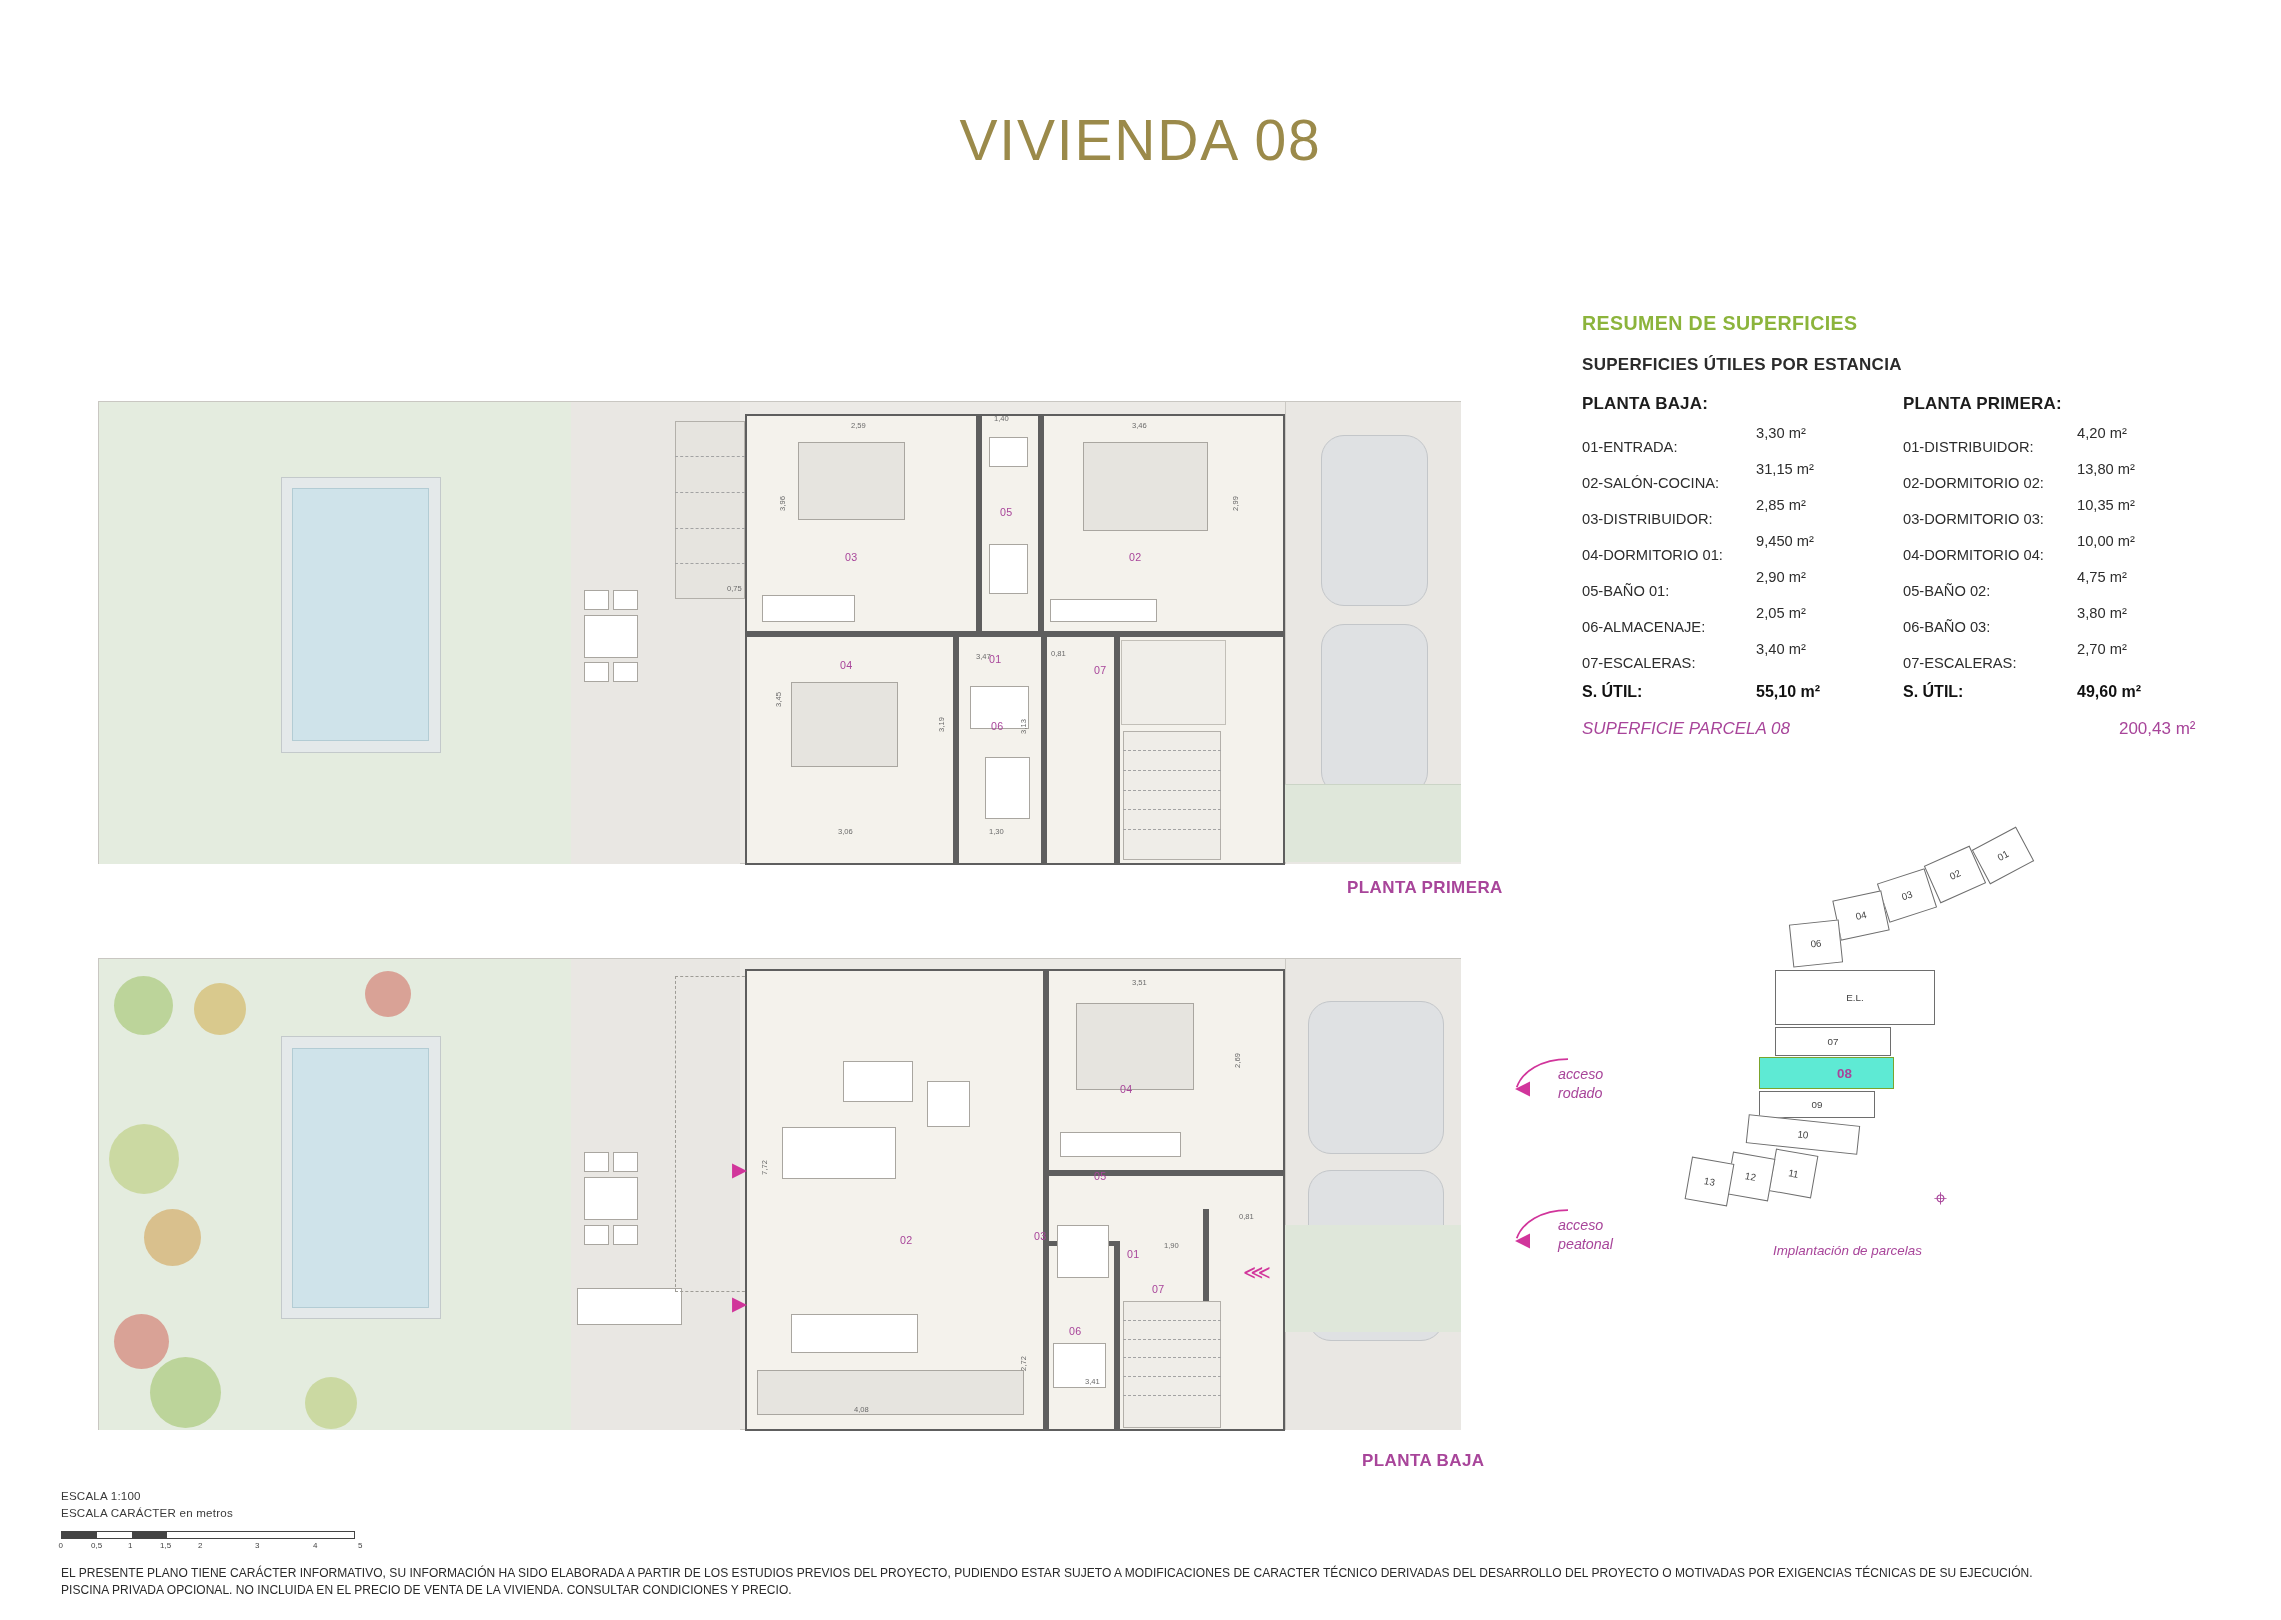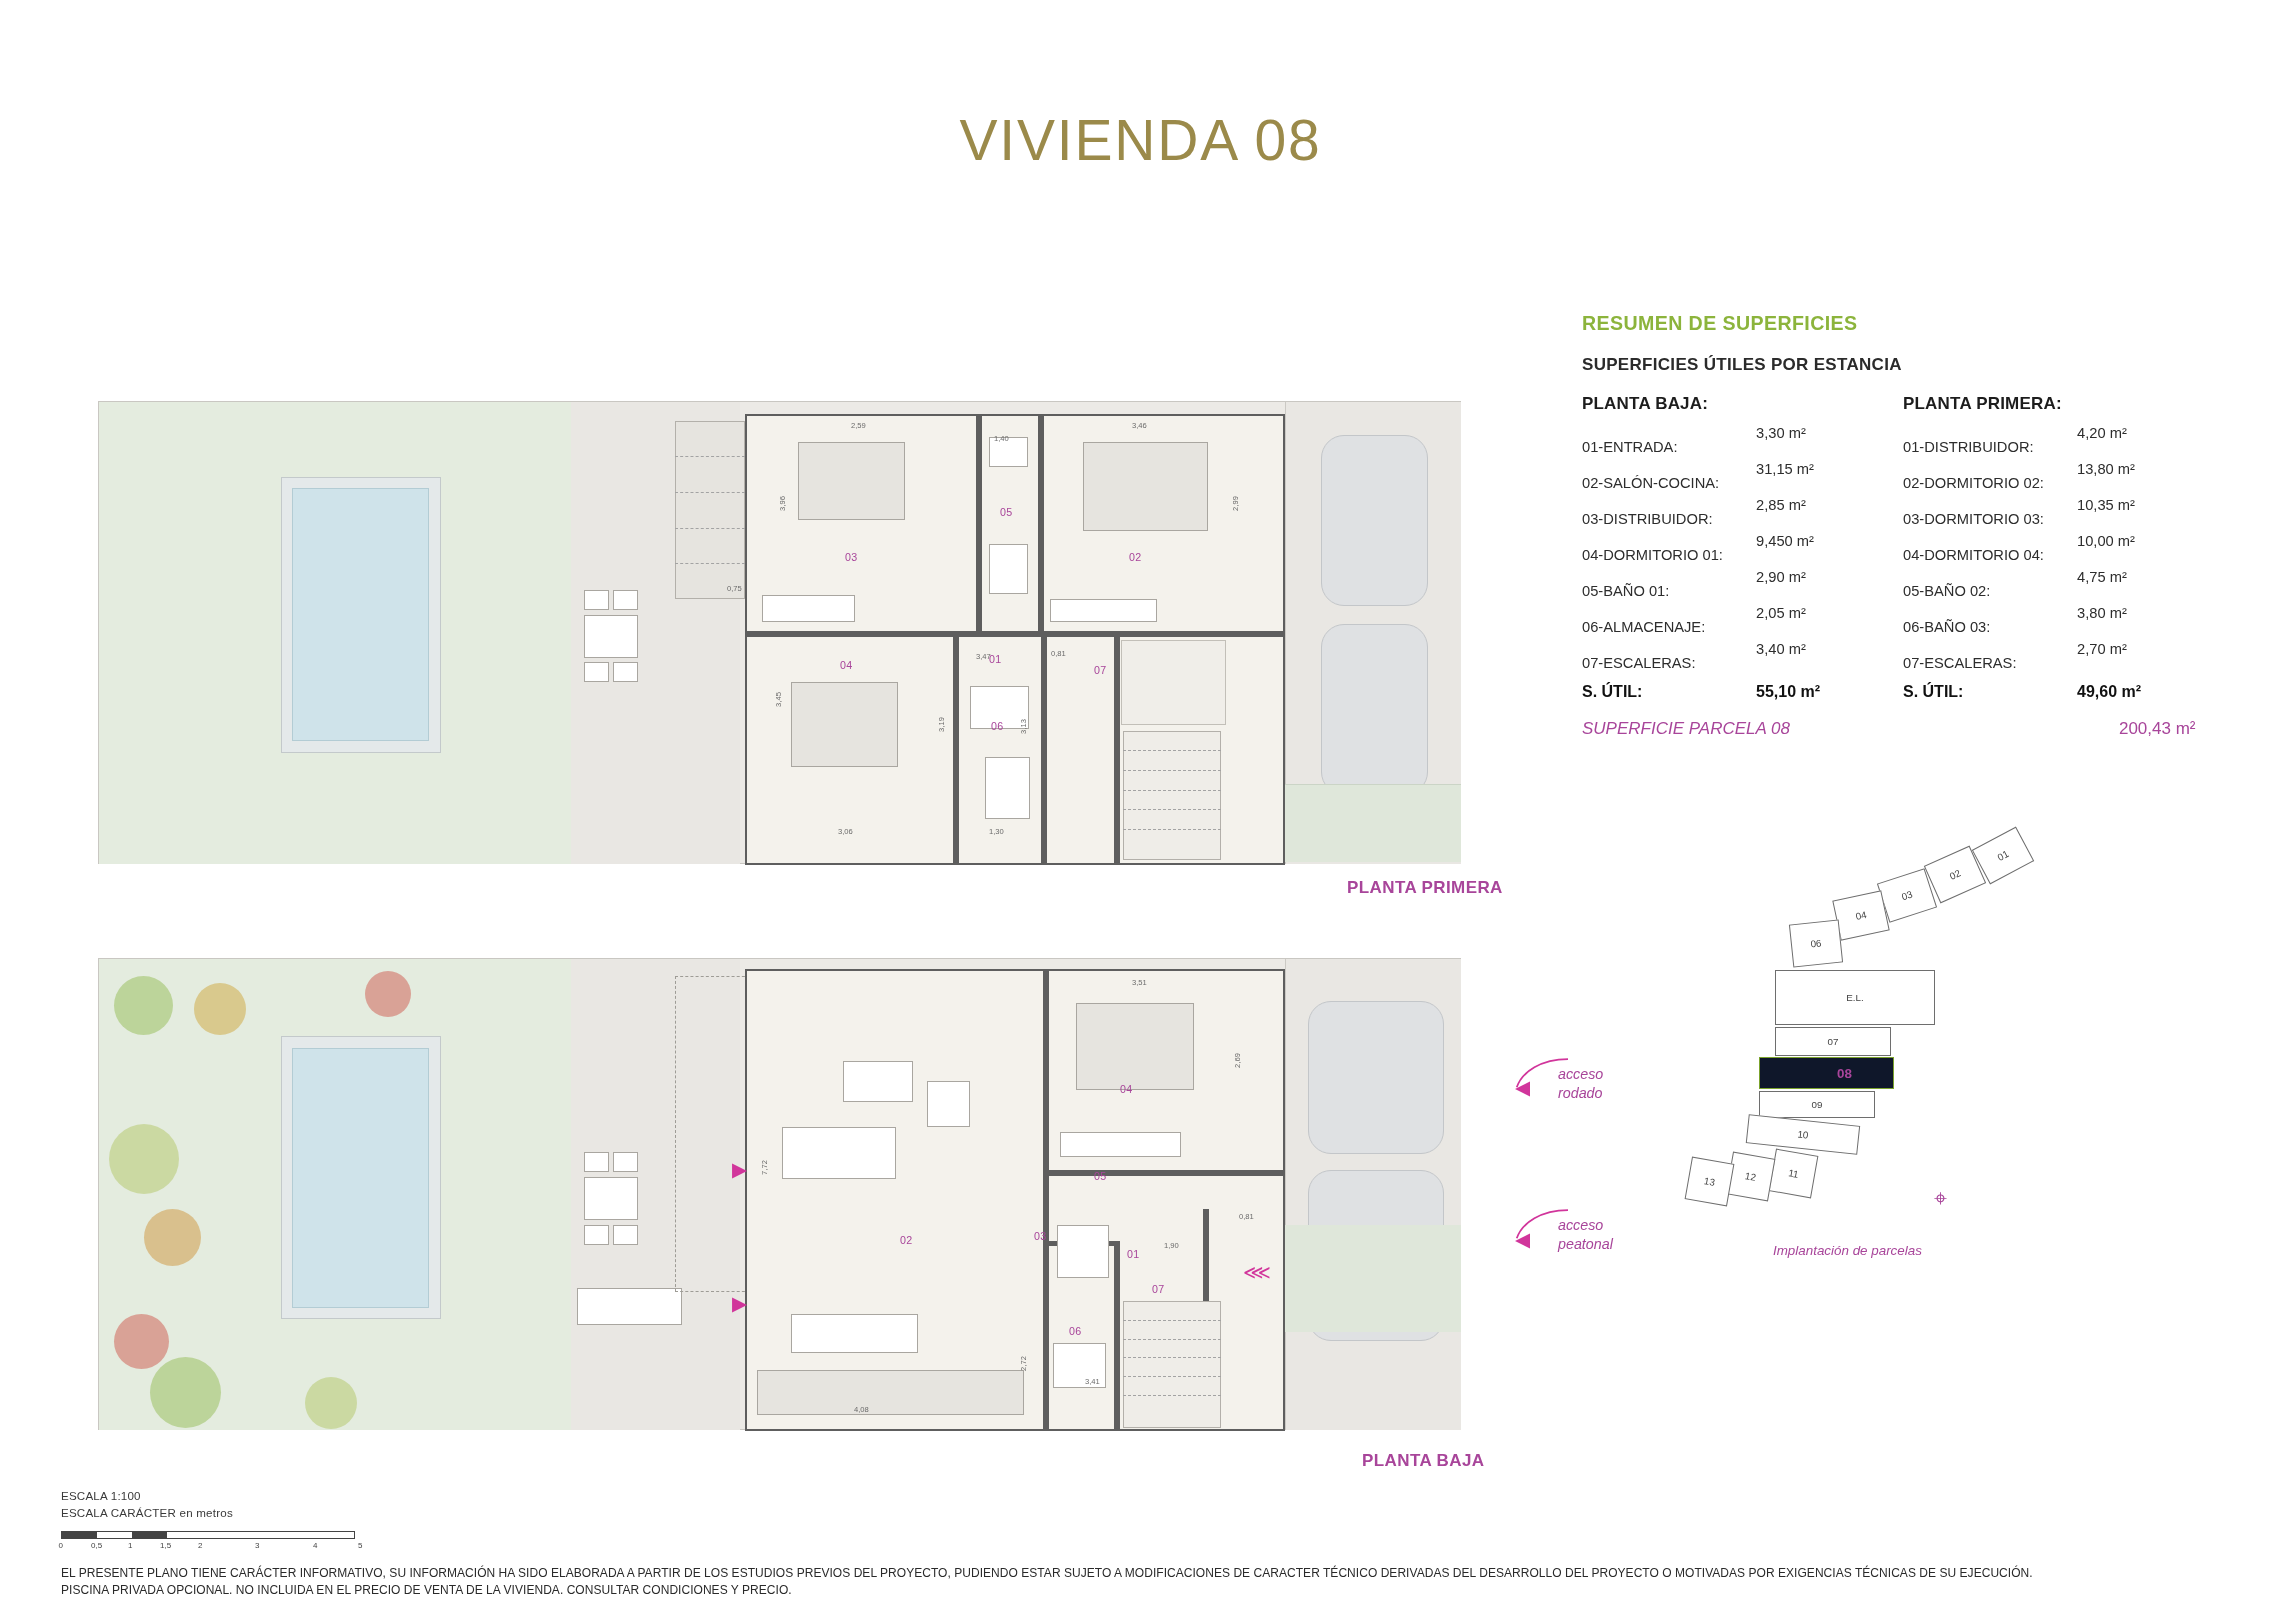--- a/index.html
+++ b/index.html
@@ -44,21 +44,21 @@
   .furn.grey{background:#e6e4df;}
   .veg{position:absolute;border-radius:50%;}
   .car{position:absolute;border-radius:23px;background:#dfe1e3;border:0.9px solid #c3c6c9;}
 
   .acc-label{position:absolute;font-size:14.3px;font-style:italic;color:#a8459a;line-height:18.7px;}
   .arrow{position:absolute;color:#d1359b;font-size:19.6px;}
 
   
   .parcelmap{position:absolute;left:1720px;top:829px;width:374px;height:428px;}
   .pcell{position:absolute;background:#ffffff;border:0.9px solid #6e6e6e;box-sizing:border-box;font-size:9.8px;color:#444;display:flex;align-items:center;justify-content:center;}
-  .pcell.hl{background:#0f172a;border-color:#7ba32c;padding-left:36px;}
+  .pcell.hl{background:#5eead4;border-color:#7ba32c;padding-left:36px;}
   .pcell.hl span{color:#a8459a;font-weight:bold;font-size:13.4px;}
   .implant{position:absolute;left:1773px;top:1243px;width:339px;text-align:left;font-size:13.4px;color:#a8459a;font-style:italic;}
   .northmark{position:absolute;left:1934px;top:1185px;color:#a8459a;font-size:23px;}
 
   
   .scale{position:absolute;left:61px;top:1487px;font-size:11.6px;color:#3a3a3a;line-height:17px;letter-spacing:0.2px;}
   .scalebar{position:absolute;left:61px;top:1531px;width:294px;height:8px;border:0.9px solid #444;box-sizing:border-box;background:linear-gradient(to right,#444 0 12%,#fff 12% 24%,#444 24% 36%,#fff 36% 100%);}
   .scalenums{position:absolute;left:55px;top:1541px;width:312px;font-size:8px;color:#444;}
   .scalenums span{position:absolute;}
   .footer{position:absolute;left:61px;top:1565px;width:2165px;font-size:12px;color:#2a2a2a;line-height:17px;letter-spacing:0.04px;}
@@ -216,21 +216,21 @@
 
   <div class="num" style="left:747px;top:150px;">03</div>
   <div class="num" style="left:902px;top:105px;">05</div>
   <div class="num" style="left:1031px;top:150px;">02</div>
   <div class="num" style="left:891px;top:252px;">01</div>
   <div class="num" style="left:742px;top:258px;">04</div>
   <div class="num" style="left:893px;top:319px;">06</div>
   <div class="num" style="left:996px;top:263px;">07</div>
 
   <div class="dim" style="left:753px;top:19.6px;">2,59</div>
-  <div class="dim" style="left:896px;top:33px;">1,40</div>
+  <div class="dim" style="left:896px;top:13px;">1,40</div>
   <div class="dim" style="left:1034px;top:19.6px;">3,46</div>
   <div class="dim" style="left:677px;top:98px;transform:rotate(-90deg);">3,96</div>
   <div class="dim" style="left:1130px;top:98px;transform:rotate(-90deg);">2,99</div>
   <div class="dim" style="left:629px;top:183px;">0,75</div>
   <div class="dim" style="left:878px;top:251px;">3,47</div>
   <div class="dim" style="left:953px;top:248px;">0,81</div>
   <div class="dim" style="left:673px;top:294px;transform:rotate(-90deg);">3,45</div>
   <div class="dim" style="left:740px;top:426px;">3,06</div>
   <div class="dim" style="left:836px;top:319px;transform:rotate(-90deg);">3,19</div>
   <div class="dim" style="left:918px;top:321px;transform:rotate(-90deg);">3,13</div>

